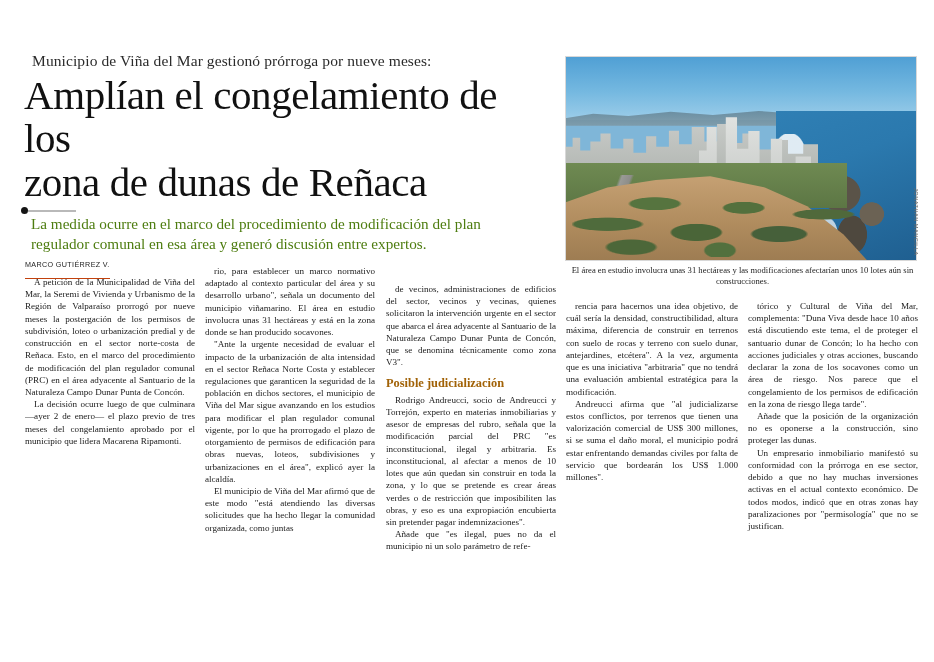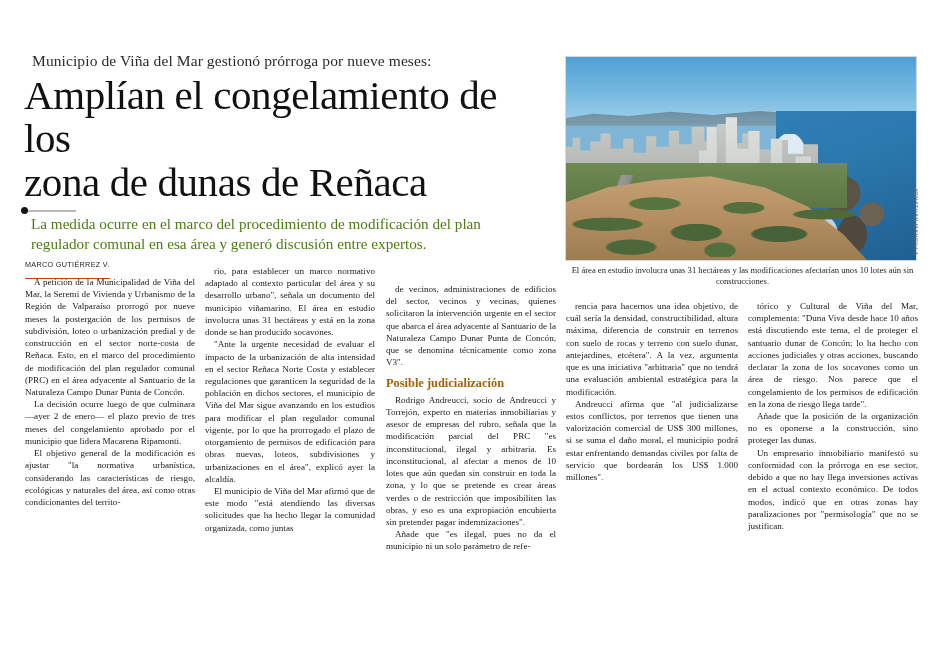--- a/index.html
+++ b/index.html
@@ -316,21 +316,20 @@
     <div class="photo-border"></div>
   </div>
 
   <div class="photo-credit">JONATHAN MANCILLA</div>
 
   <div class="caption">El área en estudio involucra unas 31 hectáreas y las modificaciones afectarían unos 10 lotes aún sin construcciones.</div>
 
   <div class="col col-1">
     <p class="first">A petición de la Municipalidad de Viña del Mar, la Seremi de Vivienda y Urbanismo de la Región de Valparaíso prorrogó por nueve meses la postergación de los permisos de subdivisión, loteo o urbanización predial y de construcción en el sector norte-costa de Reñaca. Esto, en el marco del procedimiento de modificación del plan regulador comunal (PRC) en el área adyacente al Santuario de la Naturaleza Campo Dunar Punta de Concón.</p>
     <p>La decisión ocurre luego de que culminara —ayer 2 de enero— el plazo previo de tres meses del congelamiento aprobado por el municipio que lidera Macarena Ripamonti.</p>
-    <p>El objetivo general de la modificación es ajustar "la normativa urbanística, considerando las características de riesgo, ecológicas y naturales del área, así como otras condicionantes del territo-</p>
   </div>
 
   <div class="col col-2">
     <p>rio, para establecer un marco normativo adaptado al contexto particular del área y su desarrollo urbano", señala un documento del municipio viñamarino. El área en estudio involucra unas 31 hectáreas y está en la zona donde se han producido socavones.</p>
     <p>"Ante la urgente necesidad de evaluar el impacto de la urbanización de alta intensidad en el sector Reñaca Norte Costa y establecer regulaciones que garanticen la seguridad de la población en dichos sectores, el municipio de Viña del Mar sigue avanzando en los estudios para modificar el plan regulador comunal vigente, por lo que ha prorrogado el plazo de otorgamiento de permisos de edificación para obras nuevas, loteos, subdivisiones y urbanizaciones en el área", explicó ayer la alcaldía.</p>
     <p>El municipio de Viña del Mar afirmó que de este modo "está atendiendo las diversas solicitudes que ha hecho llegar la comunidad organizada, como juntas</p>
   </div>
 
   <div class="col col-3">
     <p>de vecinos, administraciones de edificios del sector, vecinos y vecinas, quienes solicitaron la intervención urgente en el sector que abarca el área adyacente al Santuario de la Naturaleza Campo Dunar Punta de Concón, que se denomina técnicamente como zona V3".</p>
@@ -340,16 +339,16 @@
   </div>
 
   <div class="col col-4">
     <p>rencia para hacernos una idea objetivo, de cuál sería la densidad, constructibilidad, altura máxima, diferencia de construir en terrenos con suelo de rocas y terreno con suelo dunar, antejardines, etcétera". A la vez, argumenta que es una iniciativa "arbitraria" que no tendrá una evaluación ambiental estratégica para la modificación.</p>
     <p>Andreucci afirma que "al judicializarse estos conflictos, por terrenos que tienen una valorización comercial de US$ 300 millones, si se suma el daño moral, el municipio podrá estar enfrentando demandas civiles por falta de servicio que bordearán los US$ 1.000 millones".</p>
   </div>
 
   <div class="col col-5">
     <p>tórico y Cultural de Viña del Mar, complementa: "Duna Viva desde hace 10 años está discutiendo este tema, el de proteger el santuario dunar de Concón; lo ha hecho con acciones judiciales y otras acciones, buscando declarar la zona de los socavones como un área de riesgo. Nos parece que el congelamiento de los permisos de edificación en la zona de riesgo llega tarde".</p>
     <p>Añade que la posición de la organización no es oponerse a la construcción, sino proteger las dunas.</p>
-    <p>Un empresario inmobiliario manifestó su conformidad con la prórroga en ese sector, debido a que no hay llega inversiones activas en el actual contexto económico. De todos modos, indicó que en otras zonas hay paralizaciones por "permisología" que no se justifican.</p>
+    <p>Un empresario inmobiliario manifestó su conformidad con la prórroga en ese sector, debido a que no hay muchas inversiones activas en el actual contexto económico. De todos modos, indicó que en otras zonas hay paralizaciones por "permisología" que no se justifican.</p>
   </div>
 
 </div>
 
 </body></html>

